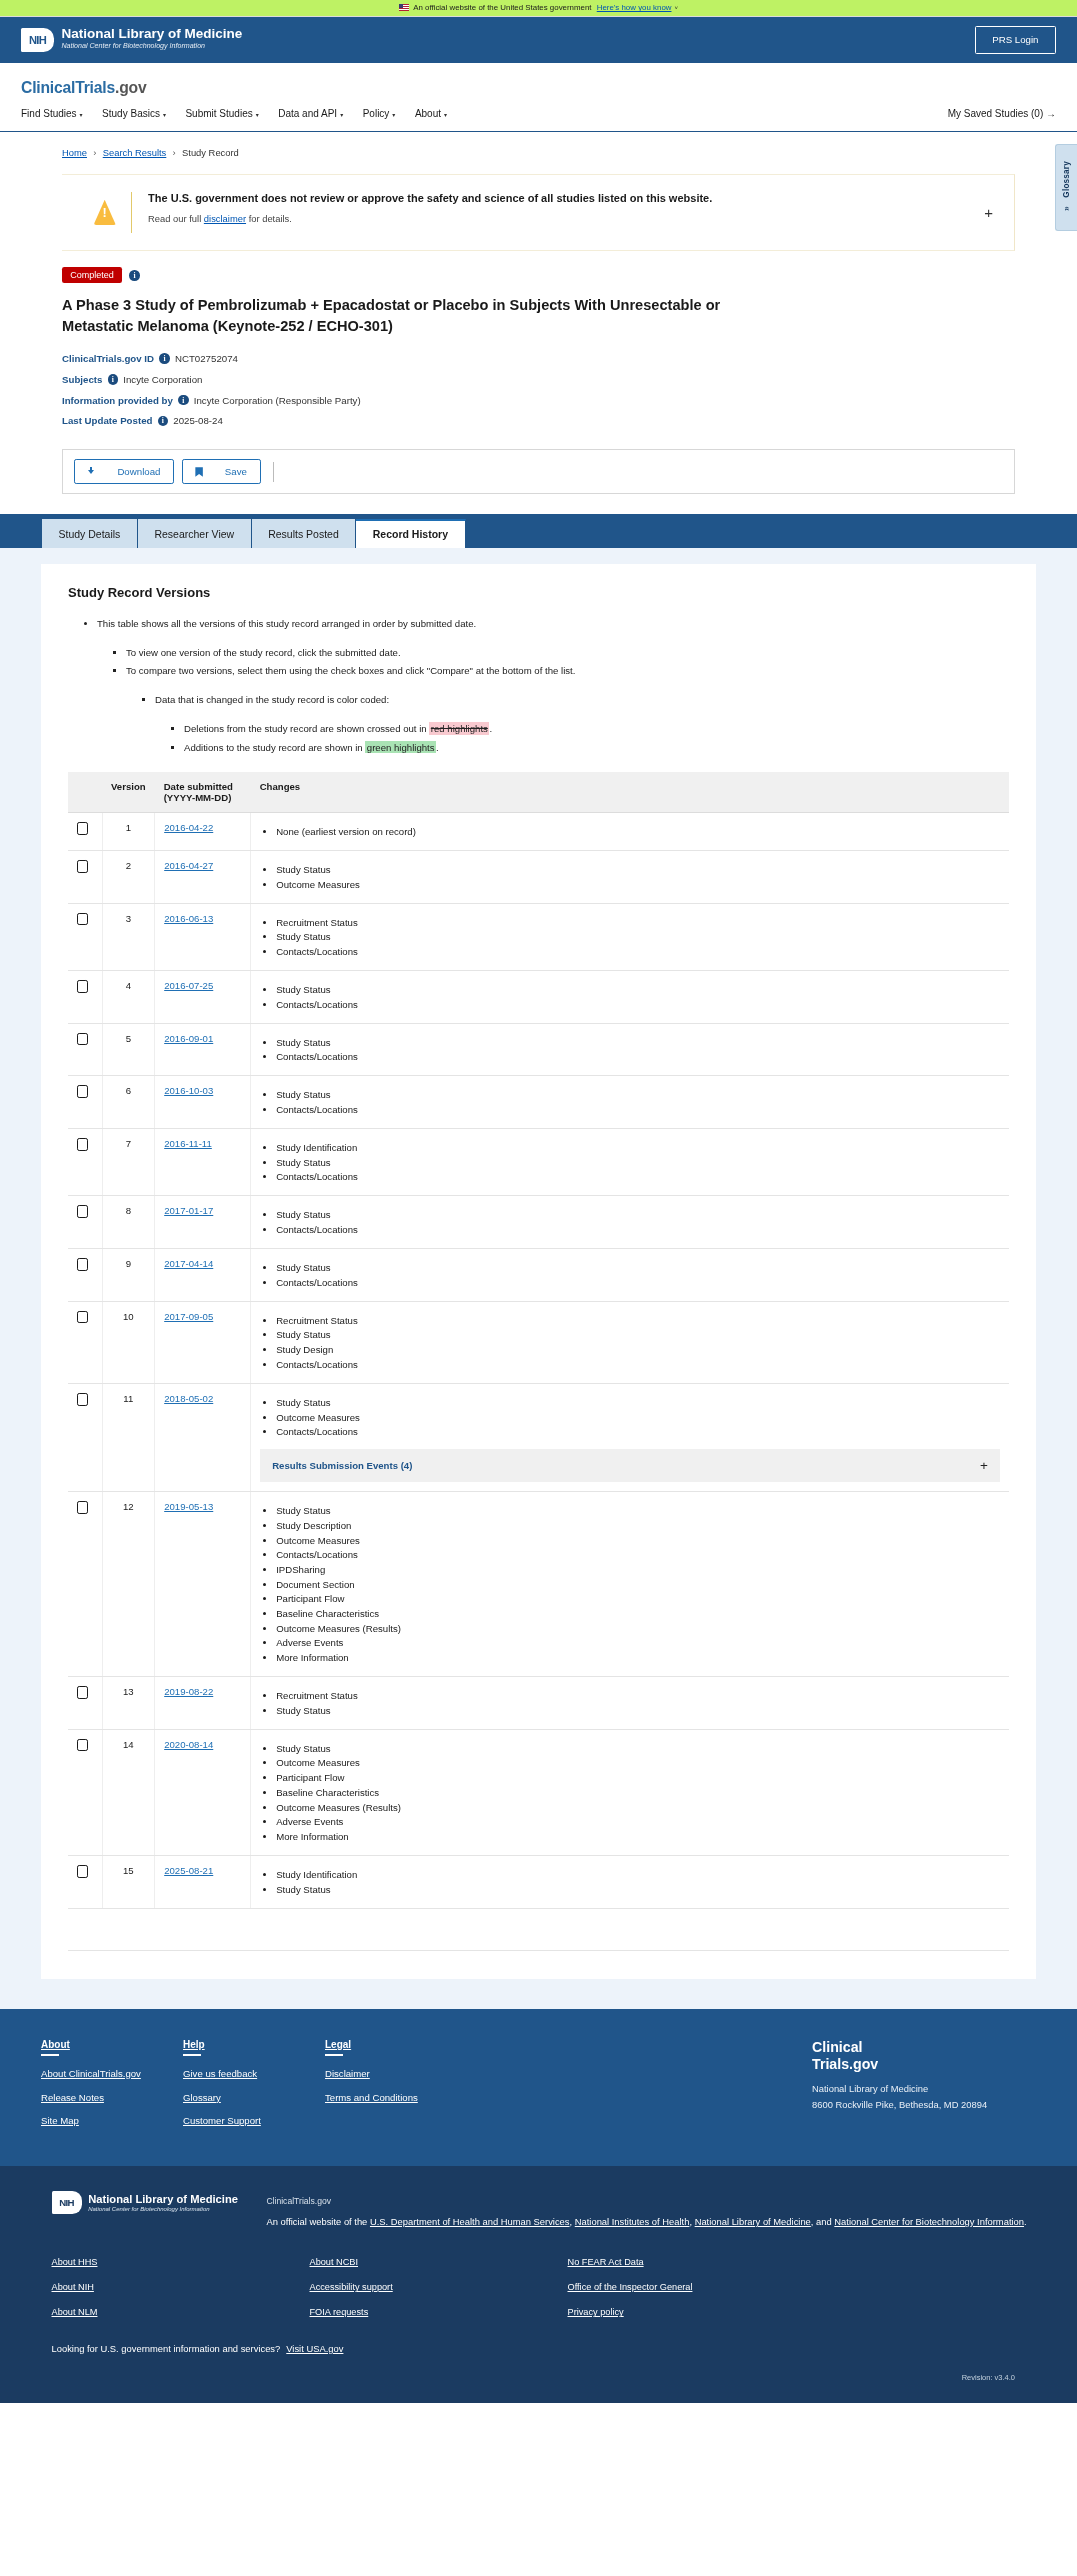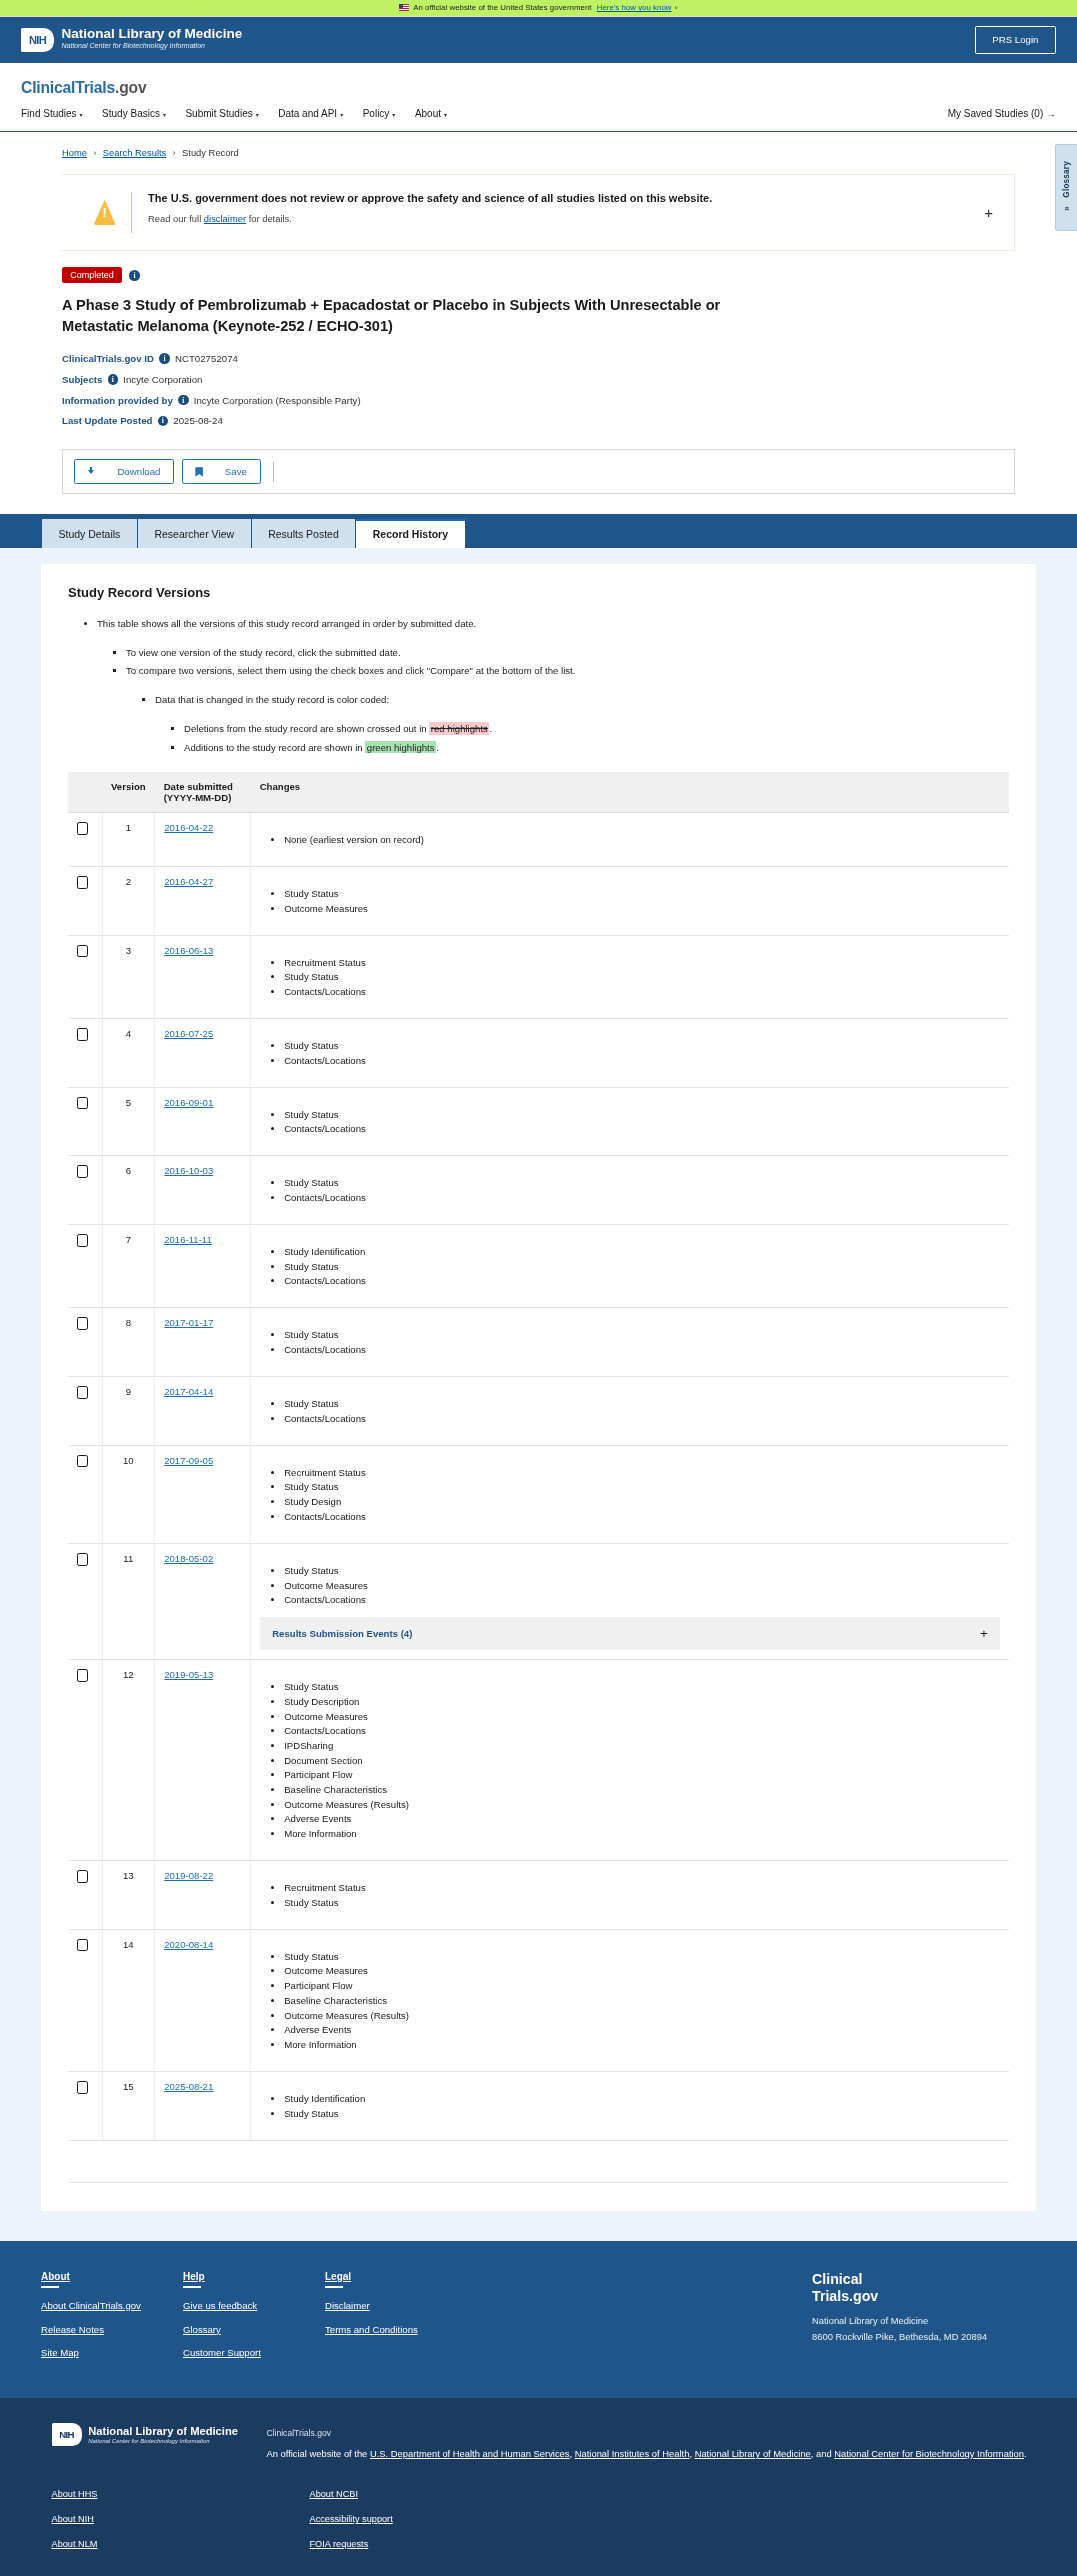--- a/index.html
+++ b/index.html
@@ -204,21 +204,21 @@
     border-right:0.7px solid #eee;
   }
   table.versions tbody td:last-child{border-right:none;}
   td.c-check{text-align:left;padding-left:10.5px;}
   td.c-ver{text-align:center;color:#1a1a1a;}
   td.c-date a{color:#1f6fb4;}
   .chk{
     width:11.2px;height:12.7px;border:1.2px solid #1a1a1a;border-radius:2.2px;
     background:#fff;display:inline-block;cursor:pointer;
   }
-  ul.changes{margin:12px;padding-left:12px;}
+  ul.changes{margin:4px;padding-left:12px;}
   ul.changes li{margin:3.7px 0;color:#1a1a1a;}
   .rse{
     background:#f0f0f0;margin-top:12px;padding:9px 12px;
     display:flex;align-items:center;justify-content:space-between;cursor:pointer;
   }
   .rse-label{font-size:9.6px;font-weight:bold;color:#20558a;}
   .rse-plus{font-size:13.5px;color:#222;}
   tr.spacer td{height:42px;border-bottom:0.7px solid #e4e4e4;border-right:none;}
 
   
@@ -654,20 +654,25 @@
       <div class="col">
         <a href="#">About HHS</a>
         <a href="#">About NIH</a>
         <a href="#">About NLM</a>
       </div>
       <div class="col">
         <a href="#">About NCBI</a>
         <a href="#">Accessibility support</a>
         <a href="#">FOIA requests</a>
       </div>
+      <div class="col">
+        <a href="#">No FEAR Act Data</a>
+        <a href="#">Office of the Inspector General</a>
+        <a href="#">Privacy policy</a>
+      </div>
     </div>
 
     <div class="fd-usa">
       <span>Looking for U.S. government information and services?</span><a href="#">Visit USA.gov</a>
     </div>
     <div class="fd-rev">Revision: v3.4.0</div>
   </div>
 </div>
 
 

